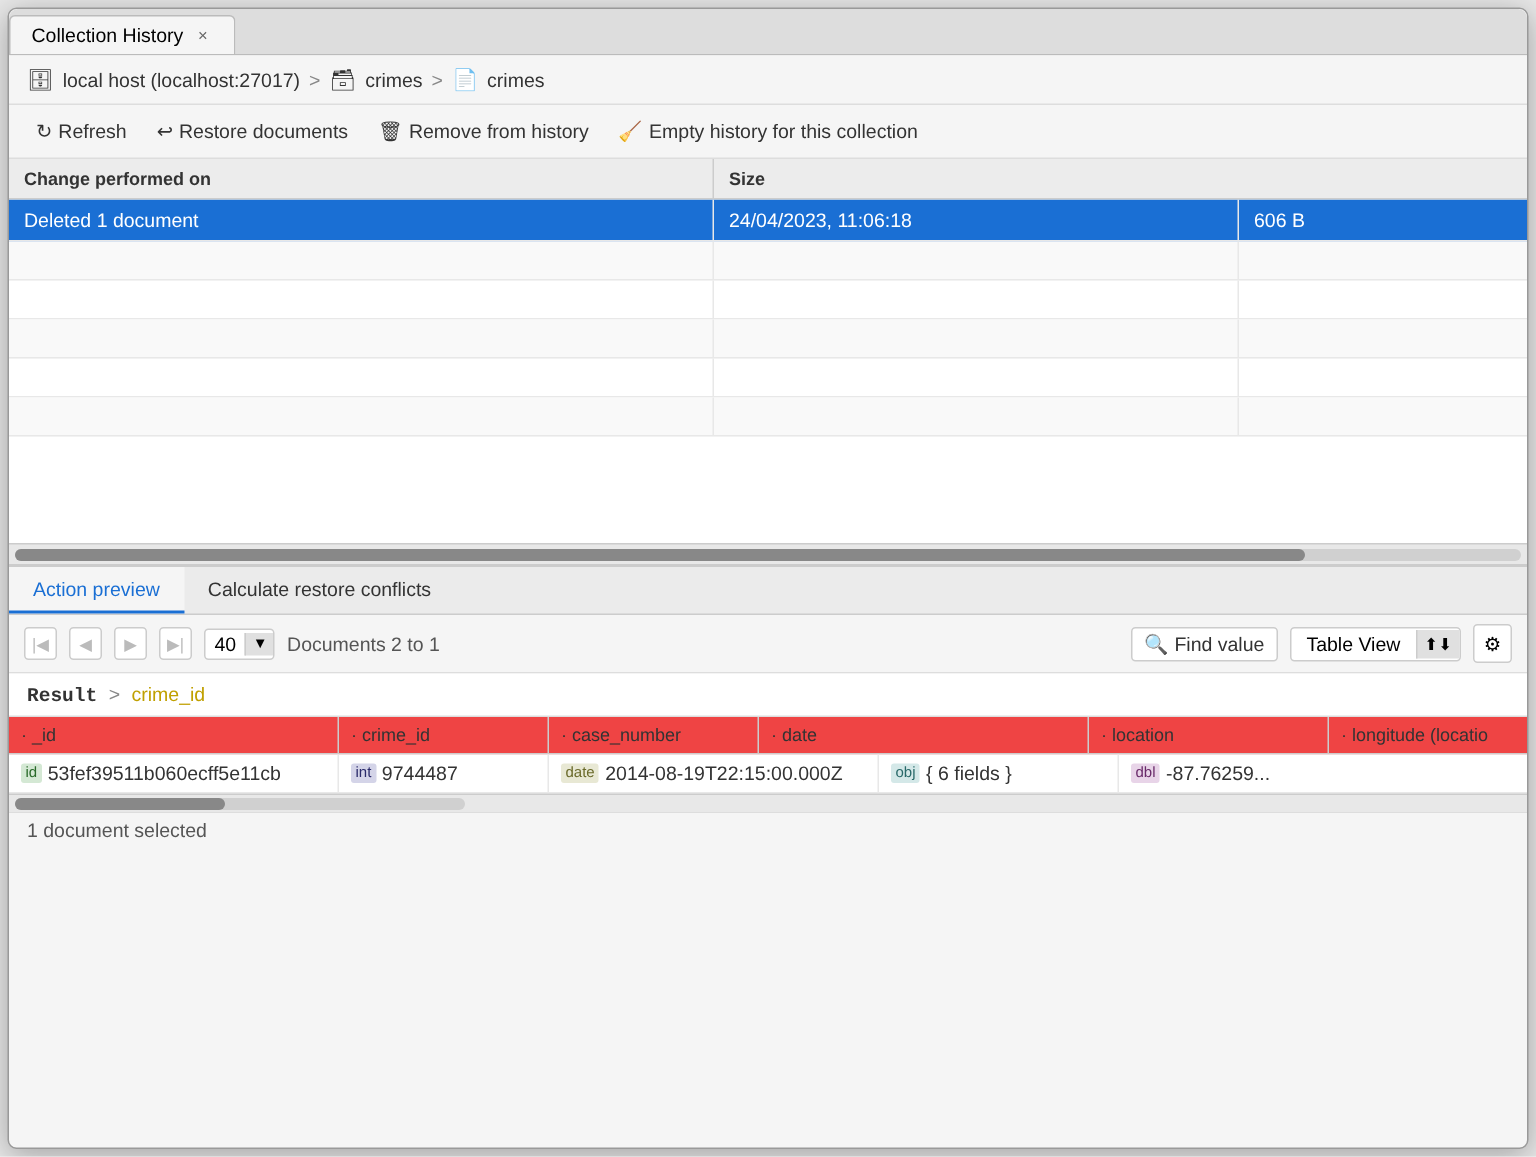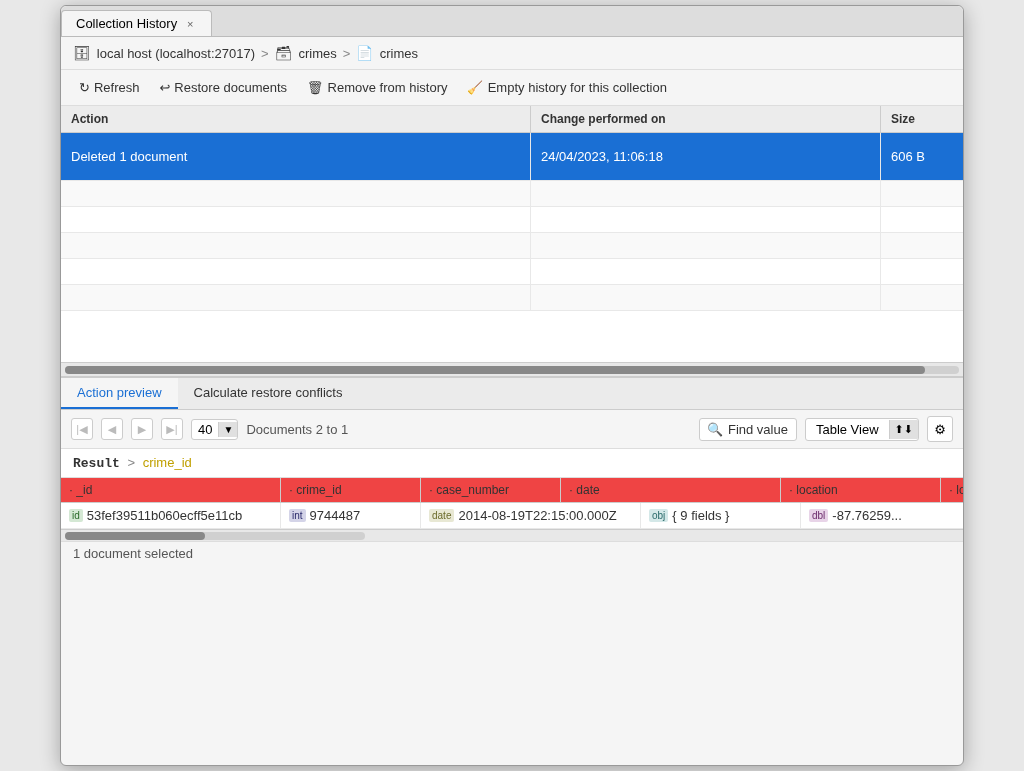--- a/index.html
+++ b/index.html
@@ -1,17 +1,17 @@
 <!DOCTYPE html>
 <html><head>
   <meta charset="utf-8">
   <style>
     * { box-sizing: border-box; margin: 0; padding: 0; font-family: -apple-system, BlinkMacSystemFont, 'Segoe UI', sans-serif; font-size: 13px; }
     body { background: #e8e8e8; display: flex; justify-content: center; align-items: center; width: 1024px; height: 771px; overflow: hidden; }
-    .window { width: 904px; height: 761px; background: #f5f5f5; border: 1px solid #999; border-radius: 6px; display: flex; flex-direction: column; box-shadow: 0 4px 20px rgba(0,0,0,0.3); }
+    .window { width: 1014px; height: 761px; background: #f5f5f5; border: 1px solid #999; border-radius: 6px; display: flex; flex-direction: column; box-shadow: 0 4px 20px rgba(0,0,0,0.3); }
     
     
     .tab-bar { display: flex; background: #ddd; border-bottom: 1px solid #bbb; border-radius: 6px 6px 0 0; padding-top: 4px; }
     .tab { display: flex; align-items: center; gap: 6px; padding: 5px 14px; background: #f5f5f5; border: 1px solid #bbb; border-bottom: none; border-radius: 4px 4px 0 0; cursor: pointer; font-size: 13px; }
     .tab-close { width: 14px; height: 14px; display: flex; align-items: center; justify-content: center; border-radius: 50%; font-size: 11px; color: #666; cursor: pointer; }
 
     
     .breadcrumb-bar { display: flex; align-items: center; gap: 6px; padding: 8px 12px; background: #f5f5f5; border-bottom: 1px solid #ddd; font-size: 13px; color: #333; }
     .breadcrumb-sep { color: #888; }
     .breadcrumb-icon { font-size: 14px; }
@@ -24,21 +24,21 @@
     .main-table-area { flex: 1; display: flex; flex-direction: column; overflow: hidden; background: #fff; }
     .table-header { display: grid; grid-template-columns: 470px 350px 1fr; background: #ececec; border-bottom: 1px solid #ccc; }
     .table-header-cell { padding: 6px 10px; font-weight: 600; color: #333; font-size: 12px; border-right: 1px solid #ccc; }
     .table-header-cell:last-child { border-right: none; }
     
     .table-body { flex: 1; overflow-y: auto; }
     .table-row { display: grid; grid-template-columns: 470px 350px 1fr; border-bottom: 1px solid #e8e8e8; }
     .table-row.selected { background: #1a6fd4; }
     .table-row.selected .table-cell { color: #fff; }
     .table-row:not(.selected):nth-child(even) { background: #f9f9f9; }
-    .table-cell { padding: 16px 10px; color: #333; font-size: 13px; border-right: 1px solid #e8e8e8; }
+    .table-cell { padding: 6px 10px; color: #333; font-size: 13px; border-right: 1px solid #e8e8e8; }
     .table-cell:last-child { border-right: none; }
     
     .table-row-empty { display: grid; grid-template-columns: 470px 350px 1fr; border-bottom: 1px solid #e8e8e8; height: 26px; }
     .table-row-empty:nth-child(even) { background: #f9f9f9; }
     .table-cell-empty { border-right: 1px solid #e8e8e8; }
     .table-cell-empty:last-child { border-right: none; }
 
     
     .scrollbar-area { height: 14px; background: #e8e8e8; border-top: 1px solid #ccc; display: flex; align-items: center; padding: 2px 4px; }
     .scrollbar-track { flex: 1; height: 8px; background: #d0d0d0; border-radius: 4px; position: relative; }
@@ -140,21 +140,20 @@
       <span>Remove from history</span>
     </button>
     <button class="toolbar-btn">
       <span>🧹</span>
       <span>Empty history for this collection</span>
     </button>
   </div>
 
   <div class="main-table-area" style="max-height: 270px; min-height: 200px;">
     <div class="table-header">
-      <div class="table-header-cell">Action</div>
       <div class="table-header-cell">Change performed on</div>
       <div class="table-header-cell">Size</div>
     </div>
     <div class="table-body">
       <div class="table-row selected">
         <div class="table-cell">Deleted 1 document</div>
         <div class="table-cell">24/04/2023, 11:06:18</div>
         <div class="table-cell">606 B</div>
       </div>
       <div class="table-row-empty">
@@ -247,21 +246,21 @@
         <div class="data-cell col-crime-id">
           <span class="cell-icon int-icon">int</span>
           <span>9744487</span>
         </div>
         <div class="data-cell col-date">
           <span class="cell-icon date-icon">date</span>
           <span>2014-08-19T22:15:00.000Z</span>
         </div>
         <div class="data-cell col-location">
           <span class="cell-icon obj-icon">obj</span>
-          <span>{ 9 fields }</span>
+          <span>{ 6 fields }</span>
         </div>
         <div class="data-cell col-longitude">
           <span class="cell-icon dbl-icon">dbl</span>
           <span>-87.76259...</span>
         </div>
       </div>
     </div>
 
     <div class="bottom-scrollbar">
       <div class="bottom-scrollbar-track">

